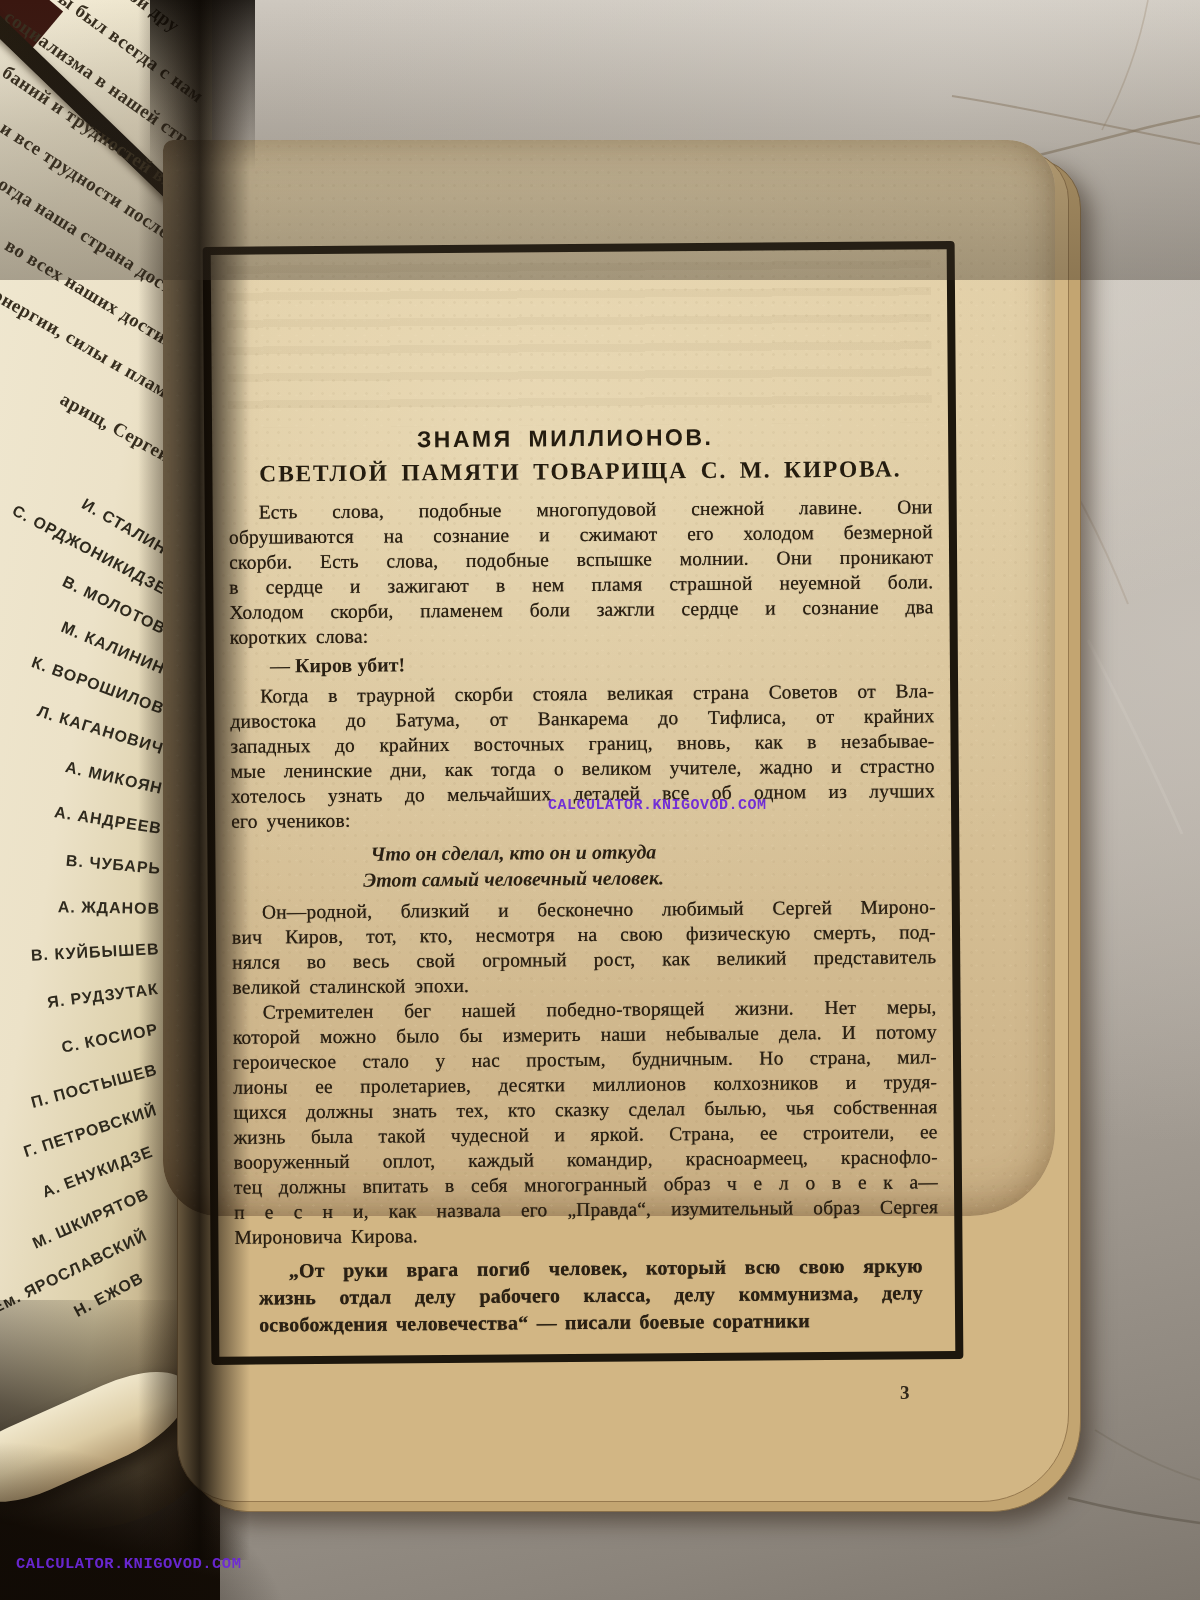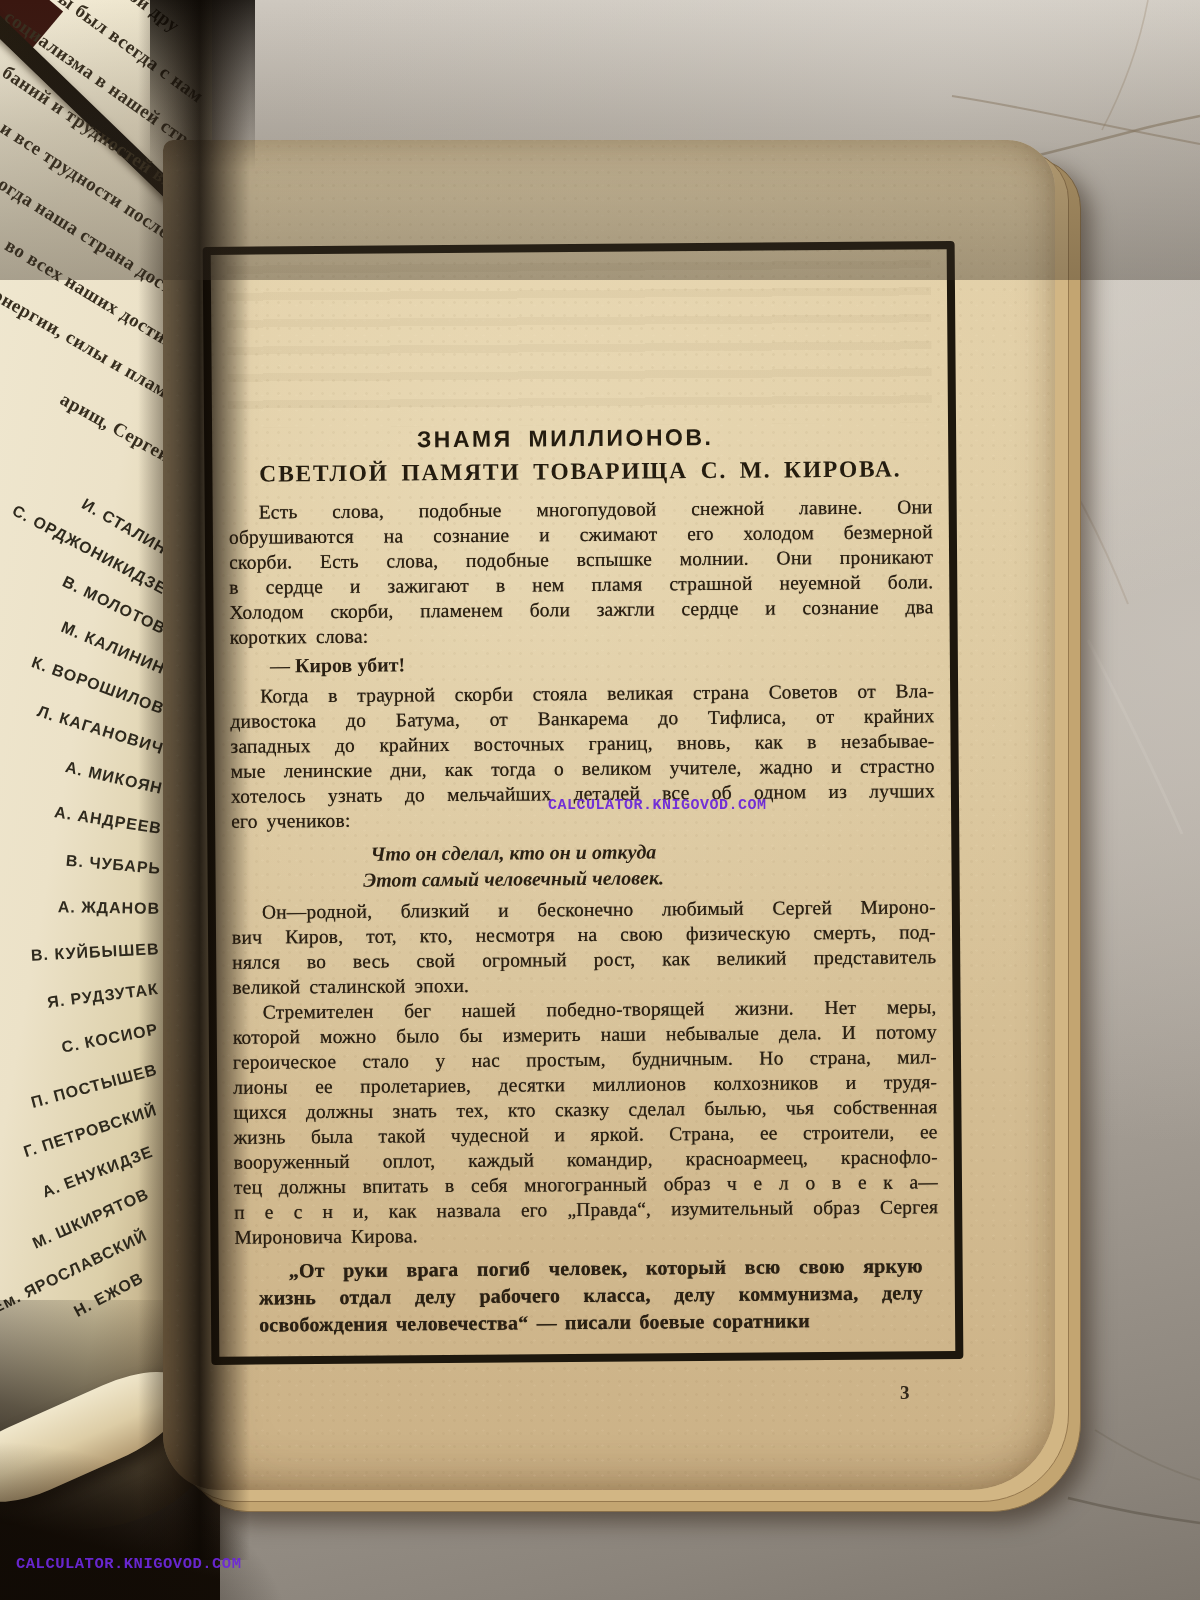--- a/index.html
+++ b/index.html
@@ -70,21 +70,21 @@
   .names .li:nth-child(17){--r:-24deg;transform:rotate(var(--r)) translateX(-8px)}
   .names .li:nth-child(18){--r:-26deg;transform:rotate(var(--r)) translateX(-10px)}
   .names .li:nth-child(19){--r:-28deg;transform:rotate(var(--r)) translateX(-14px)}
 
   
   .under2{position:absolute;left:187px;top:158px;width:892px;height:1352px;
     border-radius:12px 50px 90px 60px;background:#c3a571;border:1px solid #8a7049;
     box-shadow:10px 10px 22px rgba(35,22,10,.5);}
   .under1{position:absolute;left:177px;top:150px;width:890px;height:1350px;
     border-radius:12px 50px 88px 58px;background:#d2b684;border:1px solid #96794f;}
-  .right-page{position:absolute;left:163px;top:140px;width:892px;height:1350px;
+  .right-page{position:absolute;left:163px;top:140px;width:892px;height:1076px;
     border-radius:10px 48px 85px 55px;
     background:
       radial-gradient(120% 85% at 40% 28%, rgba(255,248,224,.30) 0%, rgba(255,248,224,0) 62%),
       linear-gradient(180deg,#e3d0a8 0%,#ddc99f 32%,#d6c096 62%,#cbb186 100%);
     box-shadow:
       inset 60px 0 75px -42px rgba(55,35,14,.6),
       inset -20px 0 34px -18px rgba(120,90,50,.4),
       inset 0 -28px 48px -26px rgba(110,80,45,.45),
       inset 0 32px 55px -32px rgba(125,98,62,.3);}
   .grain{position:absolute;inset:0;border-radius:inherit;opacity:.5;

